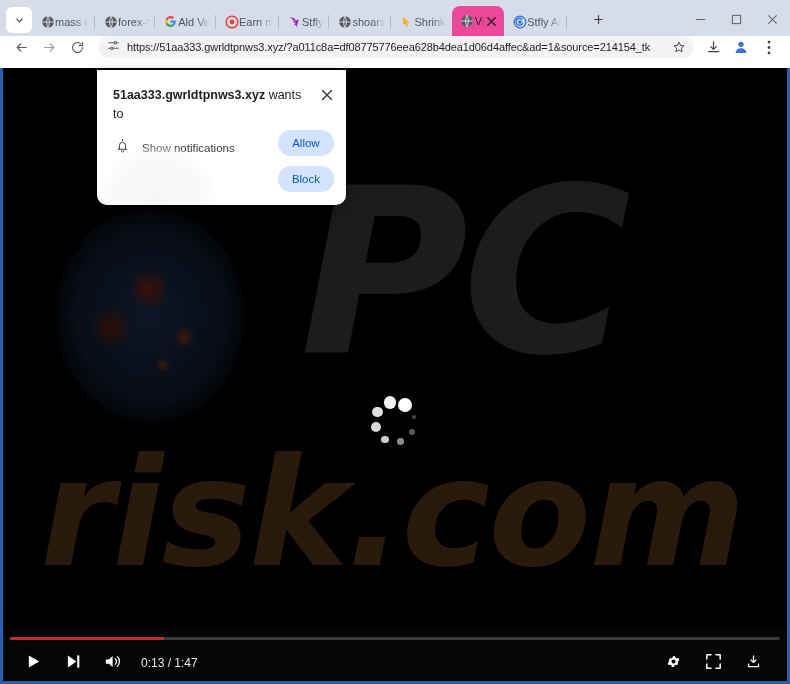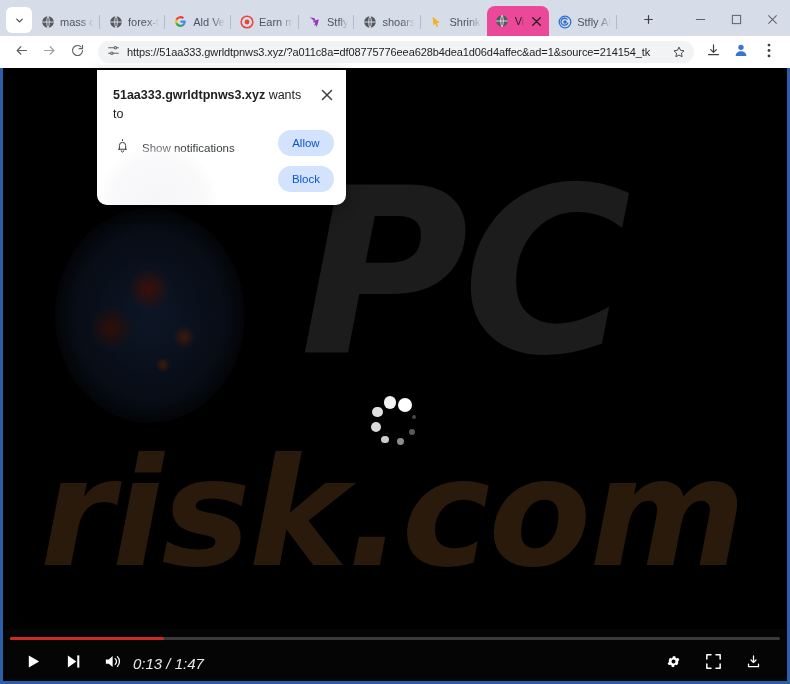--- a/index.html
+++ b/index.html
@@ -34,21 +34,20 @@
   }
   .tab-list-btn svg { display: block; }
 
   .tab {
     position: relative;
     display: flex; align-items: center;
     height: 29px; margin-bottom: 0;
     padding: 0 6px 0 8px;
     min-width: 0;
     flex: 0 0 auto;
-    gap: 5px;
   }
   .tab .sep {
     position: absolute; left: -1px; top: 8px;
     width: 1px; height: 14px; background: #b3bcce;
   }
   .tab.active {
     background: #ec4899;
     border-radius: 8px 8px 0 0;
     height: 30px;
   }
@@ -80,21 +79,21 @@
   }
   .winbtn {
     width: 36px; height: 33px;
     display: flex; align-items: center; justify-content: center;
   }
 
   .chrome-toolbar {
     position: absolute; left: 0; top: 36px;
     width: 790px; height: 32px;
     background: #fff;
-    display: flex; align-items: center;
+    display: flex; align-items: flex-start;
     padding: 0 8px;
     gap: 2px;
   }
   .navbtn {
     width: 26px; height: 26px; flex: 0 0 26px;
     display: flex; align-items: center; justify-content: center;
   }
   .omnibox {
     flex: 1 1 auto; height: 22px;
     background: #f1f3f4;
@@ -204,24 +203,23 @@
     width: 784px; height: 36px;
     display: flex; align-items: center;
   }
   .vc-left { display: flex; align-items: center; gap: 0; padding-left: 10px; }
   .vc-right { display: flex; align-items: center; gap: 0; margin-left: auto; padding-right: 14px; }
   .vc-btn {
     width: 40px; height: 34px;
     display: flex; align-items: center; justify-content: center;
   }
   .vc-time {
-    color: #e8e8e8; font-size: 15px;
-    margin-left: 0; white-space: nowrap;
+    color: #e8e8e8; font-size: 12px;
+    margin-left: 8px; white-space: nowrap;
     font-family: "Liberation Sans", sans-serif;
-    font-style: italic;
   }
 
   
   .perm-bubble {
     position: absolute; left: 97px; top: 70px;
     width: 249px; height: 135px;
     background: #fff;
     border-radius: 0 0 10px 10px;
     box-shadow: 0 4px 14px rgba(0,0,0,.35);
     overflow: hidden;

